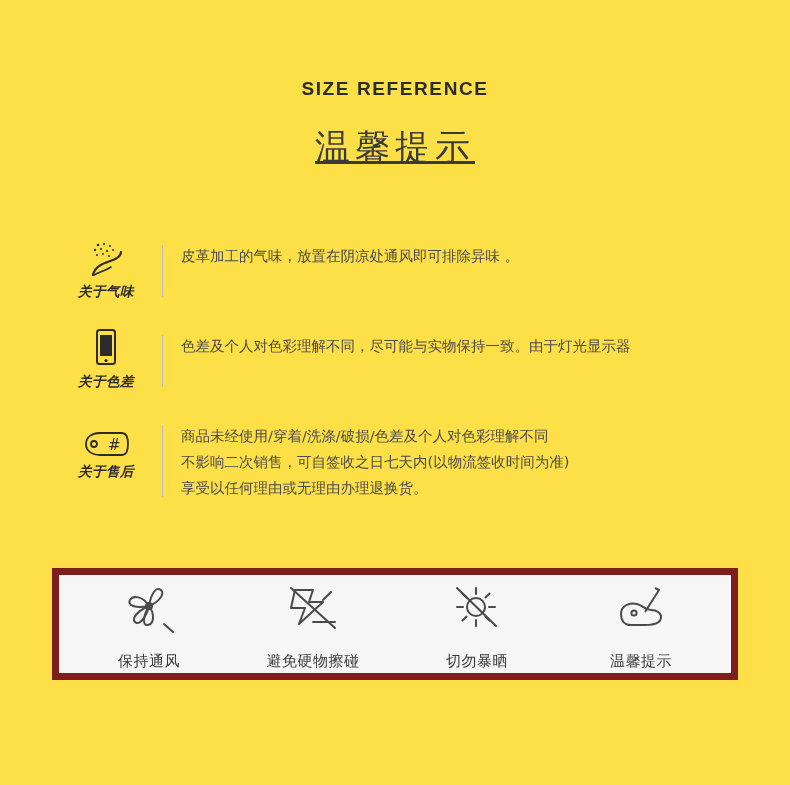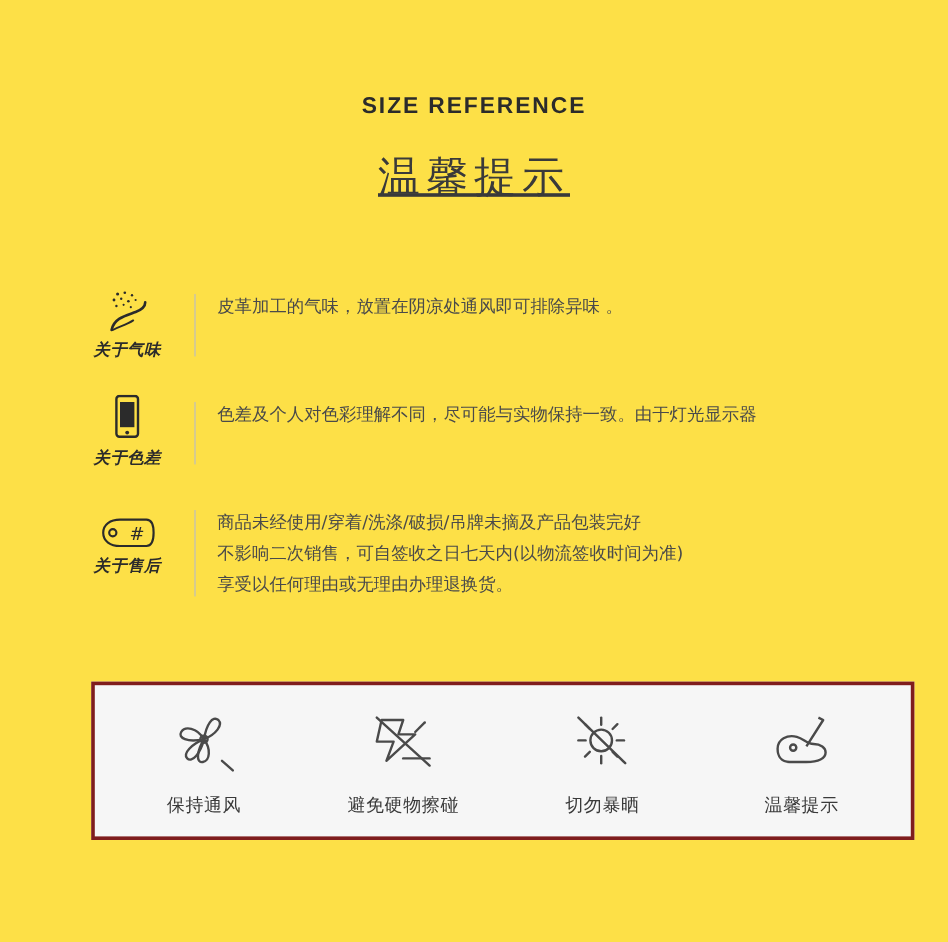--- a/index.html
+++ b/index.html
@@ -90,25 +90,24 @@
   .note-text div {
     white-space: nowrap;
   }
 
   
   .care-box {
     position: absolute;
     left: 52px;
     top: 568px;
     width: 686px;
-    height: 132px;
-    border: 3px solid #7f1d1d;
+    height: 112px;
+    border: 7px solid #7f1d1d;
     background: #f6f6f6;
     box-sizing: border-box;
-    margin-left: 24px;
   }
   .care-items {
     display: flex;
     height: 100%;
     align-items: center;
     justify-content: space-around;
     padding: 0 8px;
   }
   .care-item {
     flex: 1;
@@ -193,21 +192,21 @@
           <svg width="48" height="26" viewBox="0 0 48 26">
             <path d="M4 13 C4 6, 10 2, 18 2 L40 2 C44 2, 46 6, 46 13 C46 20, 44 24, 40 24 L18 24 C10 24, 4 20, 4 13 Z" fill="none" stroke="#2b2b2b" stroke-width="1.8"></path>
             <circle cx="12" cy="13" r="3" fill="none" stroke="#2b2b2b" stroke-width="1.8"></circle>
             <text x="26" y="19" font-size="15" font-family="DejaVu Sans, sans-serif" fill="#2b2b2b">#</text>
           </svg>
         </div>
         <div class="note-icon-label">关于售后</div>
       </div>
       <div class="note-divider"></div>
       <div class="note-text">
-        <div>商品未经使用/穿着/洗涤/破损/吊牌未摘及产品包装完好</div>
+        <div>商品未经使用/穿着/洗涤/破损/色差及个人对色彩理解不同</div>
         <div>不影响二次销售，可自签收之日七天内(以物流签收时间为准)</div>
         <div>享受以任何理由或无理由办理退换货。</div>
       </div>
     </div>
 
   </div>
 
   <div class="care-box">
     <div class="care-items">
 

